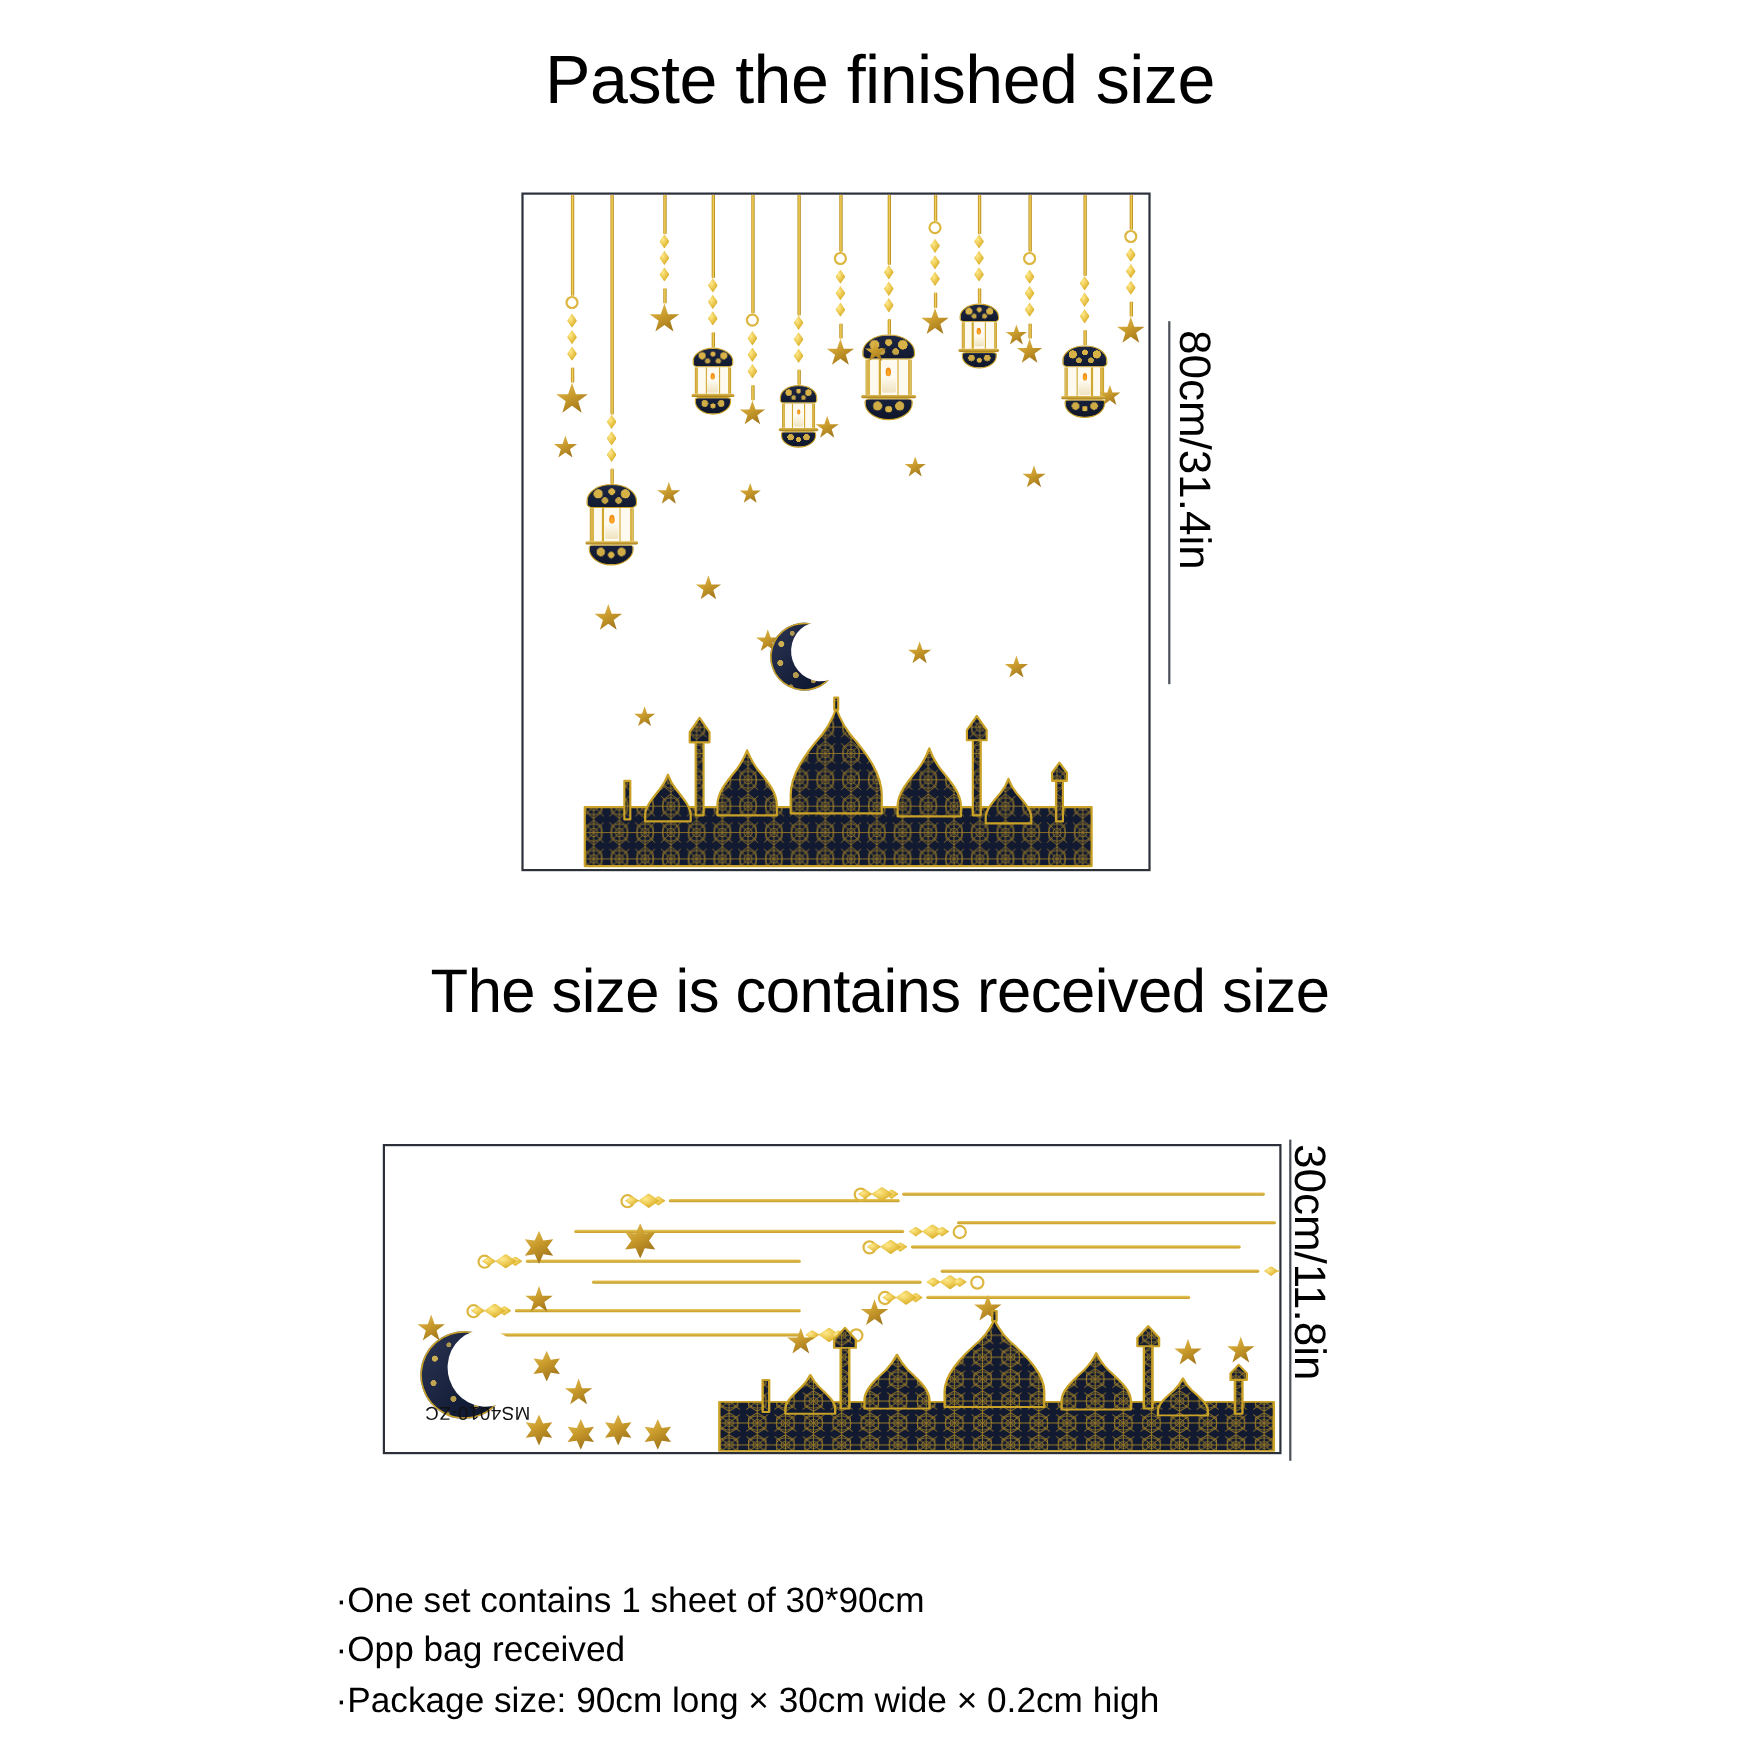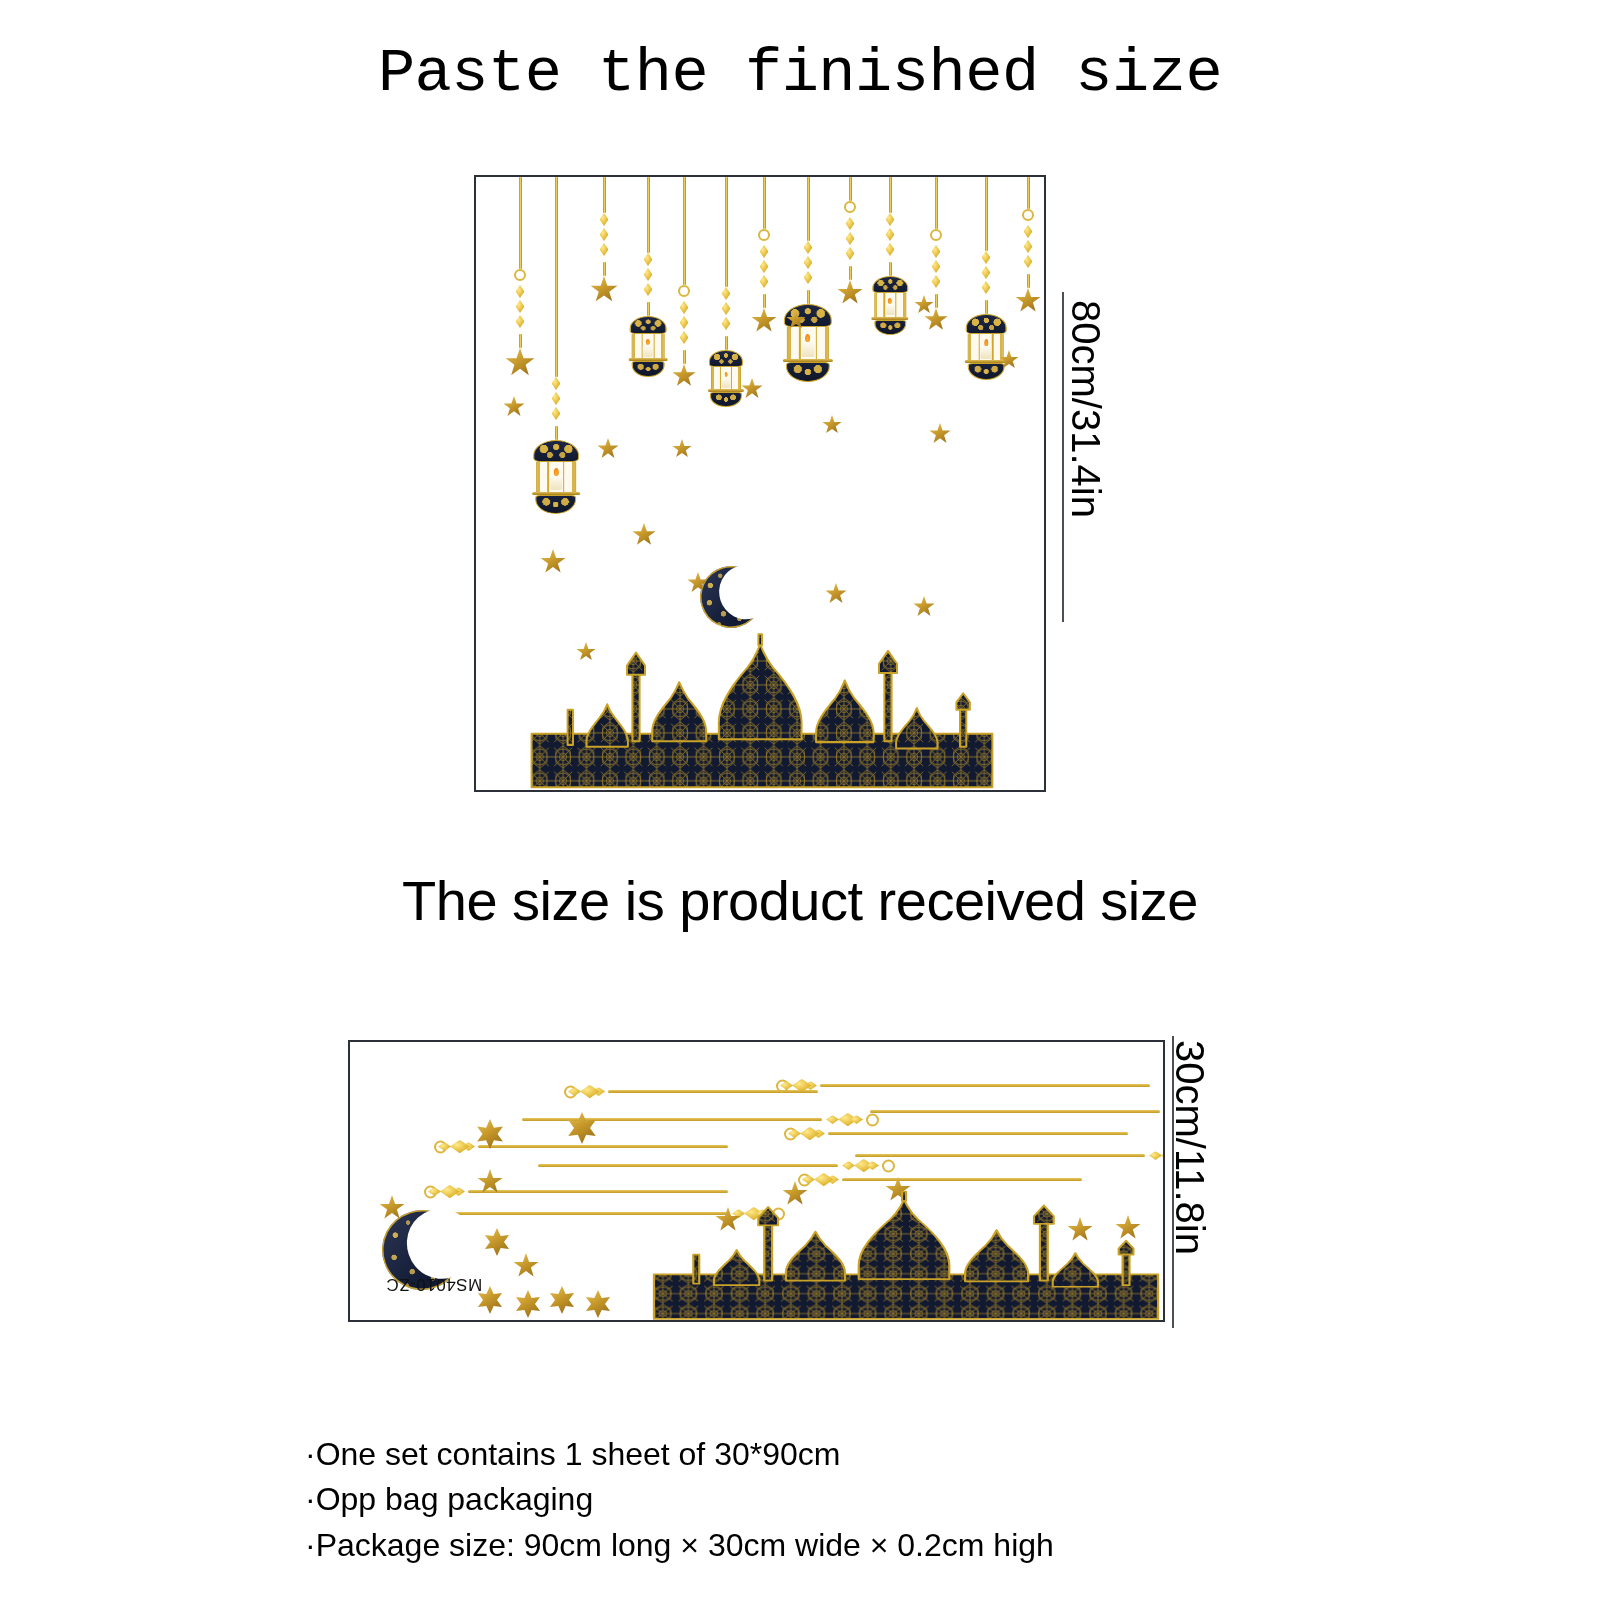--- a/index.html
+++ b/index.html
@@ -16,21 +16,21 @@
 
   
   .heading {
     position: absolute;
     text-align: center;
     font-weight: 400;
     letter-spacing: -0.5px;
     white-space: nowrap;
     color: #000;
   }
-  #title-1 { left: 0; right: 0; top: 38px; font-size: 62px; font-family: Liberation Mono, monospace; }
+  #title-1 { left: 0; right: 0; top: 38px; font-size: 62px; }
   #dim-top-width { left: 0; right: 0; top: 118px; font-size: 42px; }
   #title-2 { left: 0; right: 0; top: 868px; font-size: 56px; }
   #dim-bottom-width { left: 0; right: 0; top: 948px; font-size: 42px; }
 
   .vdim {
     position: absolute;
     font-size: 40px;
     white-space: nowrap;
     transform-origin: 0 0;
     transform: rotate(90deg);
@@ -463,21 +463,21 @@
     <path d="M480 86 L487 86 L487 132 L480 132 Z"></path>
     <path d="M476 92 L491 92 L491 84 L483.5 74 L476 84 Z"></path>
 
     <path d="M256 10 L260 10 L260 22 L256 22 Z"></path>
   </g>
 </svg>
         </div>
       </div>
   </div>
 
-  <div class="heading" id="title-2">The size is product received size</div>
+  <div class="heading" id="title-2">The size is contains received size</div>
 
 
   <div class="vrule" id="vrule-bottom"></div>
   <div class="vdim" id="dim-bottom-height">30cm/11.8in</div>
 
   <div class="panel" id="panel-sheet">
     <div id="sheet-art">
         <div class="art">
           <div class="chain-h" style="left: 258px; top: 48px; width: 210px;"></div>
           <div class="ring-h" style="left: 214px; top: 49.5px;"></div>
@@ -668,17 +668,17 @@
     <path d="M256 10 L260 10 L260 22 L256 22 Z"></path>
   </g>
 </svg>
         </div>
       </div>
     <div id="sheet-code">MS4010-ZC</div>
   </div>
 
   <div id="notes">
       <span class="note-line">·One set contains 1 sheet of 30*90cm</span>
-      <span class="note-line">·Opp bag packaging</span>
+      <span class="note-line">·Opp bag received</span>
       <span class="note-line">·Package size: 90cm long × 30cm wide × 0.2cm high</span>
     </div>
 
 </div>
 
 </body></html>

